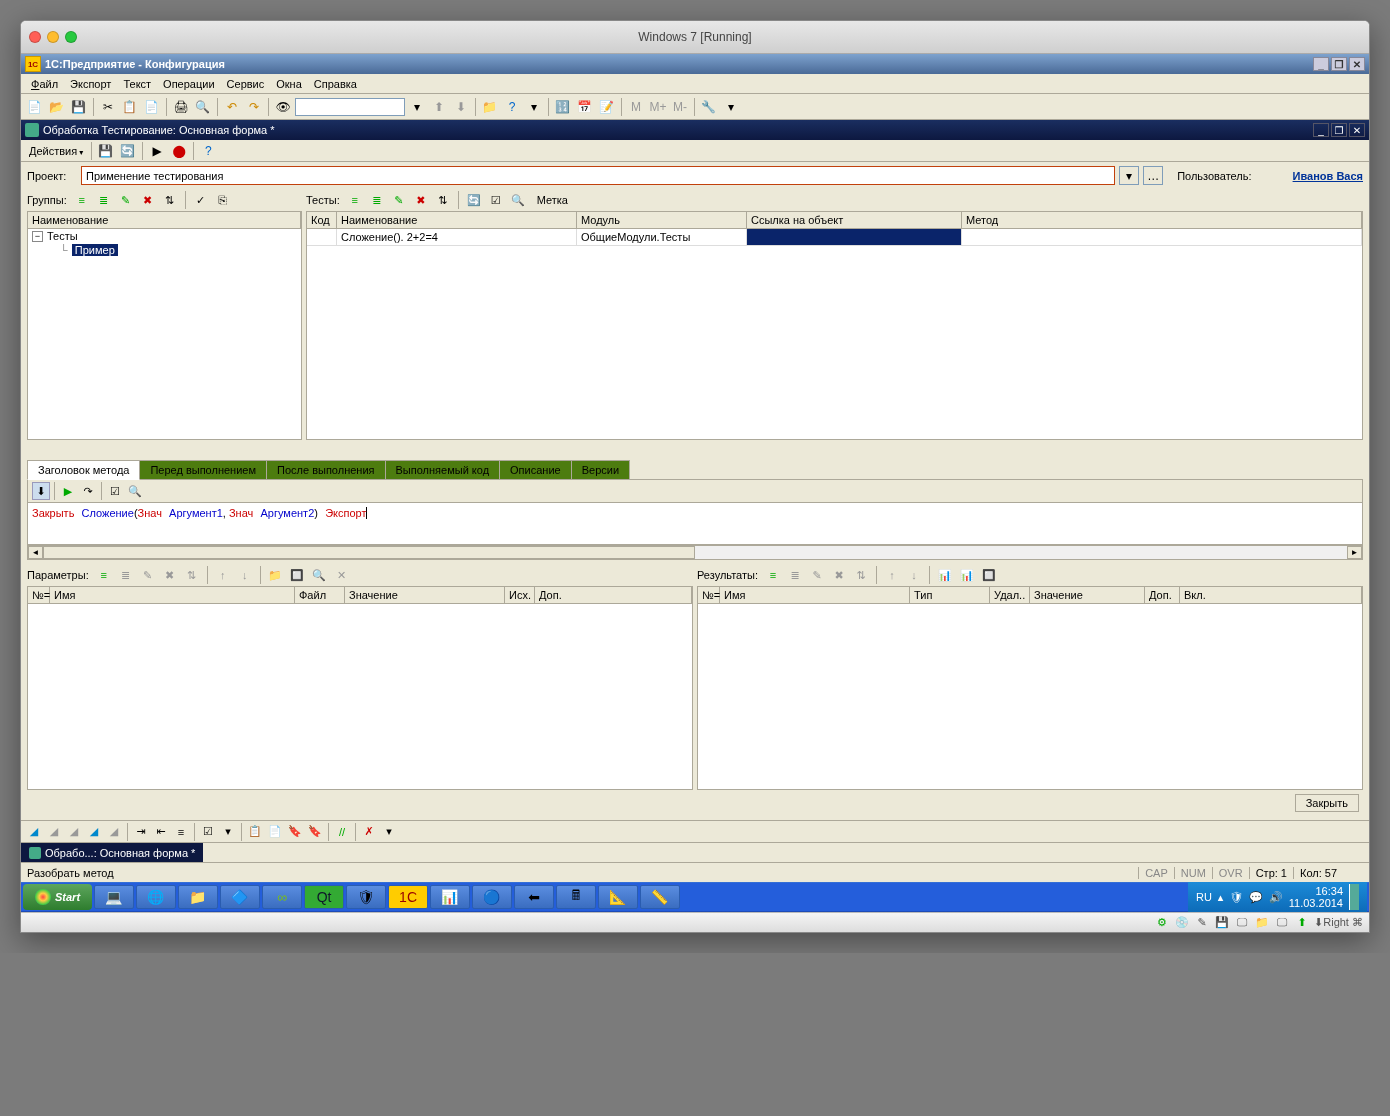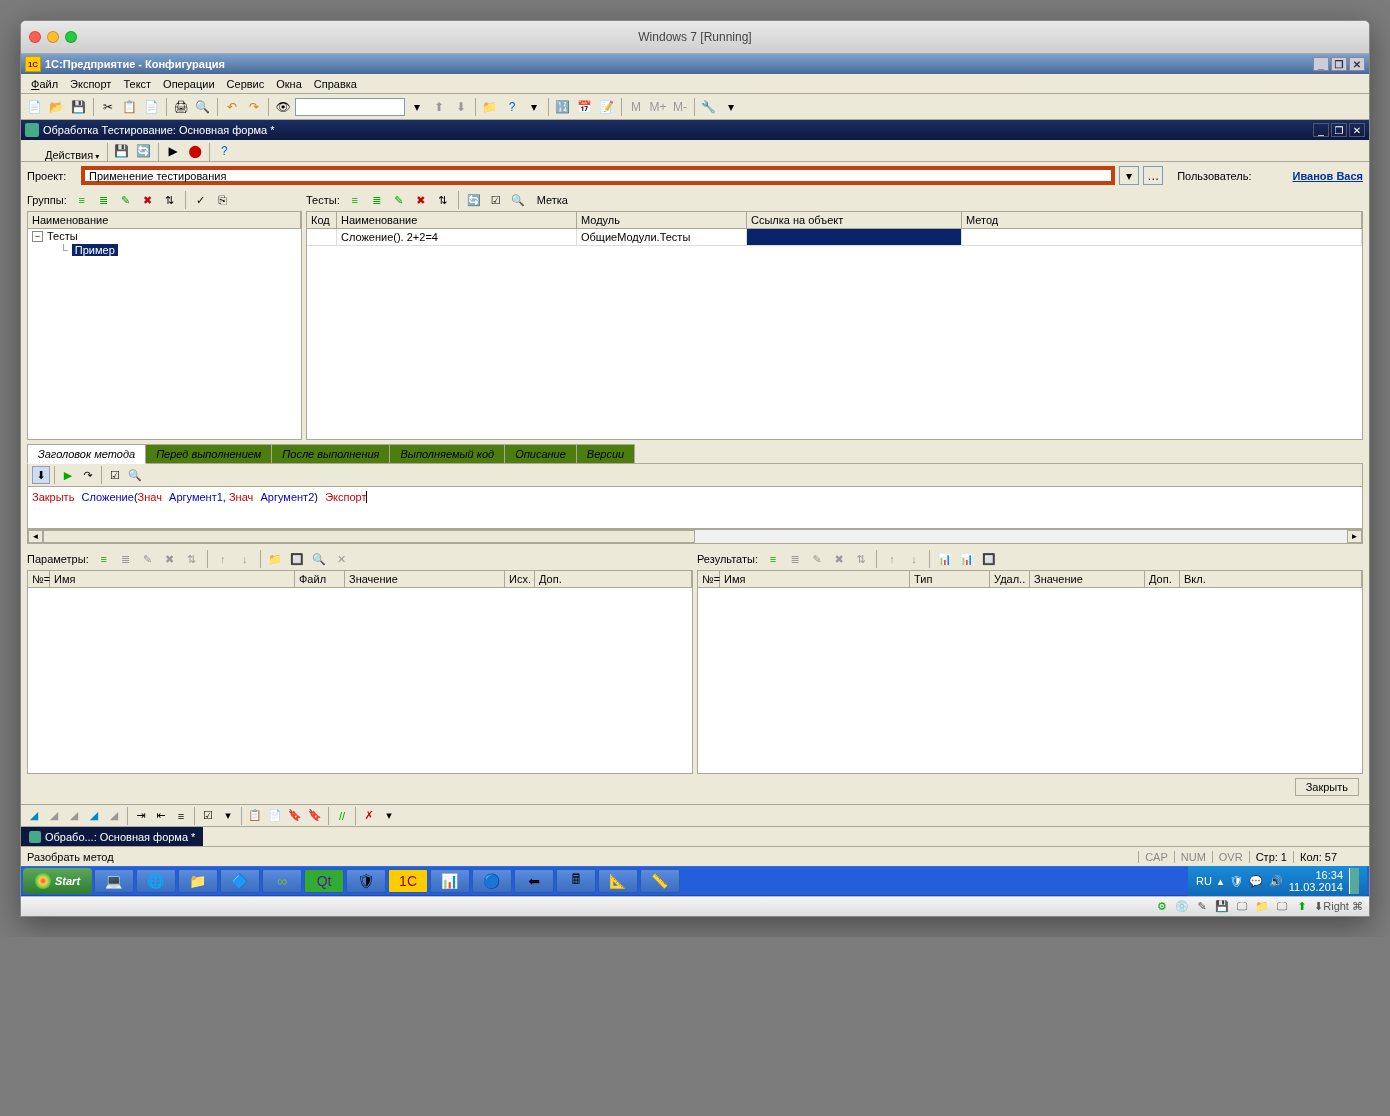--- a/index.html
+++ b/index.html
@@ -20,45 +20,45 @@
 .win-ctrl { width: 16px; height: 14px; background: #ccd; border: 1px solid #889; display: flex; align-items: center; justify-content: center; font-size: 10px; color: #333; cursor: pointer; }
 .menubar { height: 20px; background: #ece9d8; display: flex; align-items: center; padding: 0 4px; border-bottom: 1px solid #aca899; }
 .menu-item { padding: 2px 6px; cursor: pointer; }
 .menu-item u { text-decoration: underline; }
 .main-toolbar { height: 26px; background: #ece9d8; display: flex; align-items: center; padding: 0 4px; border-bottom: 1px solid #aca899; gap: 2px; }
 .tb-btn { width: 20px; height: 20px; display: flex; align-items: center; justify-content: center; cursor: pointer; font-size: 12px; }
 .tb-sep { width: 1px; height: 18px; background: #aca899; margin: 0 2px; }
 .tb-input { width: 110px; height: 18px; border: 1px solid #7f9db9; background: #fff; }
 .doc-titlebar { height: 20px; background: linear-gradient(#1a2e60,#0d1840); display: flex; align-items: center; padding: 8px 4px; color: #fff; font-size: 11px; }
 .doc-icon { width: 14px; height: 14px; background: #4a8; margin-right: 4px; border-radius: 2px; }
-.doc-toolbar { height: 22px; background: #ece9d8; display: flex; align-items: flex-end; padding: 0 20px; border-bottom: 1px solid #aca899; gap: 2px; }
+.doc-toolbar { height: 22px; background: #ece9d8; display: flex; align-items: center; padding: 0 4px; border-bottom: 1px solid #aca899; gap: 2px; }
 .doc-toolbar .label { padding: 0 4px; }
 .drop-arrow::after { content: '▾'; font-size: 8px; margin-left: 2px; }
 .content { background: #ece9d8; padding: 4px 6px; }
 .row { display: flex; align-items: center; gap: 4px; margin-bottom: 4px; }
 .row label { min-width: 50px; }
-.text-input { flex: 1; height: 19px; border: 4px solid #c2410c; background: #fff; padding: 0 4px; display: flex; align-items: center; }
+.text-input { flex: 1; height: 19px; border: 1px solid #c2410c; background: #fff; padding: 0 4px; display: flex; align-items: center; }
 .link { color: #003399; text-decoration: underline; cursor: pointer; padding-left: 37px; }
 .sub-toolbar { display: flex; align-items: center; gap: 4px; padding: 2px 0; }
 .sub-toolbar .lbl { margin-right: 2px; }
 .icon-btn { width: 18px; height: 18px; display: flex; align-items: center; justify-content: center; cursor: pointer; font-size: 11px; }
 .split-area { display: flex; gap: 4px; }
 .panel { border: 1px solid #aca899; background: #fff; }
 .left-panel { width: 275px; }
 .right-panel { flex: 1; }
 .grid-header { display: flex; background: #ece9d8; border-bottom: 1px solid #aca899; }
 .grid-header .col { padding: 2px 4px; border-right: 1px solid #aca899; font-size: 11px; }
 .grid-body { height: 210px; overflow: auto; background: #fff; }
 .tree-item { padding: 1px 4px; display: flex; align-items: center; }
 .tree-expand { width: 11px; height: 11px; border: 1px solid #888; display: inline-flex; align-items: center; justify-content: center; font-size: 9px; margin-right: 4px; cursor: pointer; background: #fff; }
 .tree-selected { background: #0a246a; color: #fff; padding: 0 3px; }
 .grid-row { display: flex; border-bottom: 1px solid #ddd; }
 .grid-row .cell { padding: 2px 4px; border-right: 1px solid #ddd; font-size: 11px; overflow: hidden; white-space: nowrap; }
 .grid-row .cell.selected { background: #0a246a; }
-.tabs { display: flex; background: #ece9d8; border-bottom: 1px solid #aca899; margin-top: 4px; font-style: italic; }
+.tabs { display: flex; background: #ece9d8; border-bottom: 1px solid #aca899; margin-top: 20px; }
 .tab { padding: 3px 10px; background: #4d7c0f; border: 1px solid #aca899; border-bottom: none; margin-right: -1px; cursor: pointer; }
 .tab.active { background: #fff; border-bottom: 1px solid #fff; margin-bottom: -1px; z-index: 1; }
 .code-toolbar { display: flex; align-items: center; gap: 2px; padding: 2px 4px; background: #ece9d8; border: 1px solid #aca899; border-top: none; }
 .code-area { background: #fff; border: 1px solid #aca899; border-top: none; padding: 4px; height: 42px; font-family: 'Courier New', monospace; font-size: 12px; overflow-x: auto; white-space: nowrap; }
 .code-area .kw { color: #cc0000; }
 .code-area .id { color: #0000cc; }
 .code-area .txt { color: #000; }
 .code-cursor { border-right: 1px solid #000; text-align: right; }
 .scroll-bar { height: 15px; background: #ece9d8; border: 1px solid #aca899; display: flex; }
 .scroll-bar .arrow { width: 15px; height: 13px; background: #ece9d8; border: 1px solid #aca899; display: flex; align-items: center; justify-content: center; font-size: 8px; }
@@ -393,21 +393,21 @@
     <div class="taskbar">
       <div class="start-btn">
         <span style="width:16px;height:16px;background:radial-gradient(#f44,#fc4,#4c4,#48f);border-radius:50%;margin-right:4px"></span>
         <span>Start</span>
       </div>
       <div class="task-btn">💻</div>
       <div class="task-btn">🌐</div>
       <div class="task-btn">📁</div>
       <div class="task-btn">🔷</div>
       <div class="task-btn" style="color:#7b2">∞</div>
-      <div class="task-btn" style="background:#3a3;color:#4c1d95">Qt</div>
+      <div class="task-btn" style="background:#3a3;color:#0f172a">Qt</div>
       <div class="task-btn">🛡</div>
       <div class="task-btn" style="background:#fc0;color:#900">1C</div>
       <div class="task-btn">📊</div>
       <div class="task-btn">🔵</div>
       <div class="task-btn">⬅</div>
       <div class="task-btn">🖩</div>
       <div class="task-btn">📐</div>
       <div class="task-btn">📏</div>
       <div class="tray">
         <span>RU</span>

